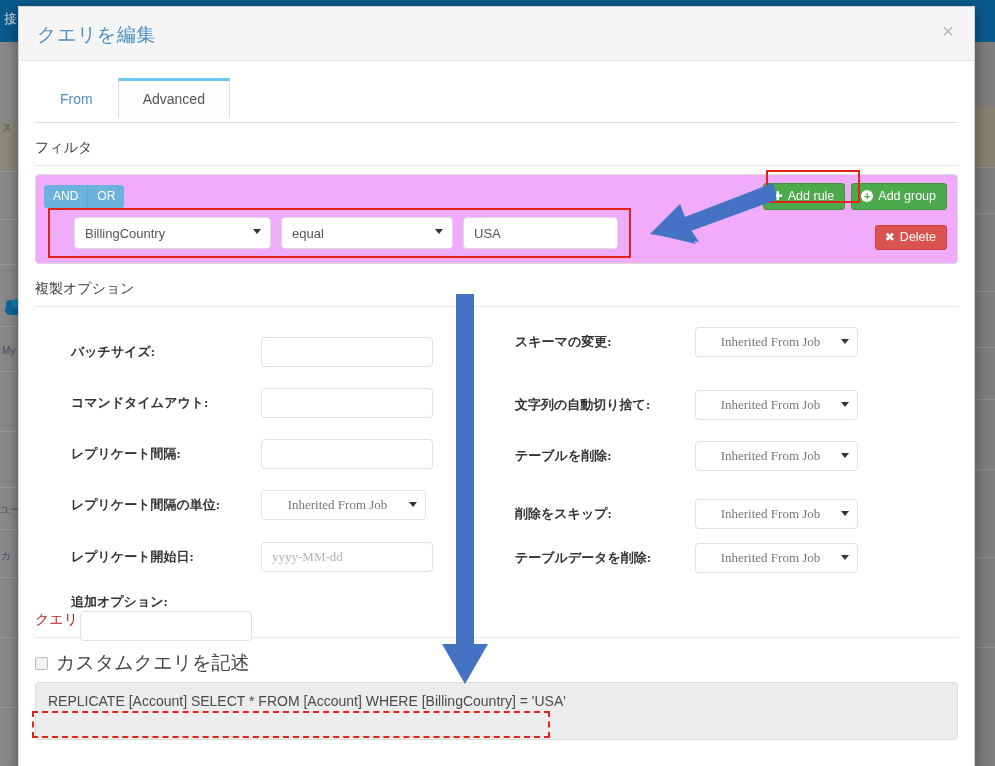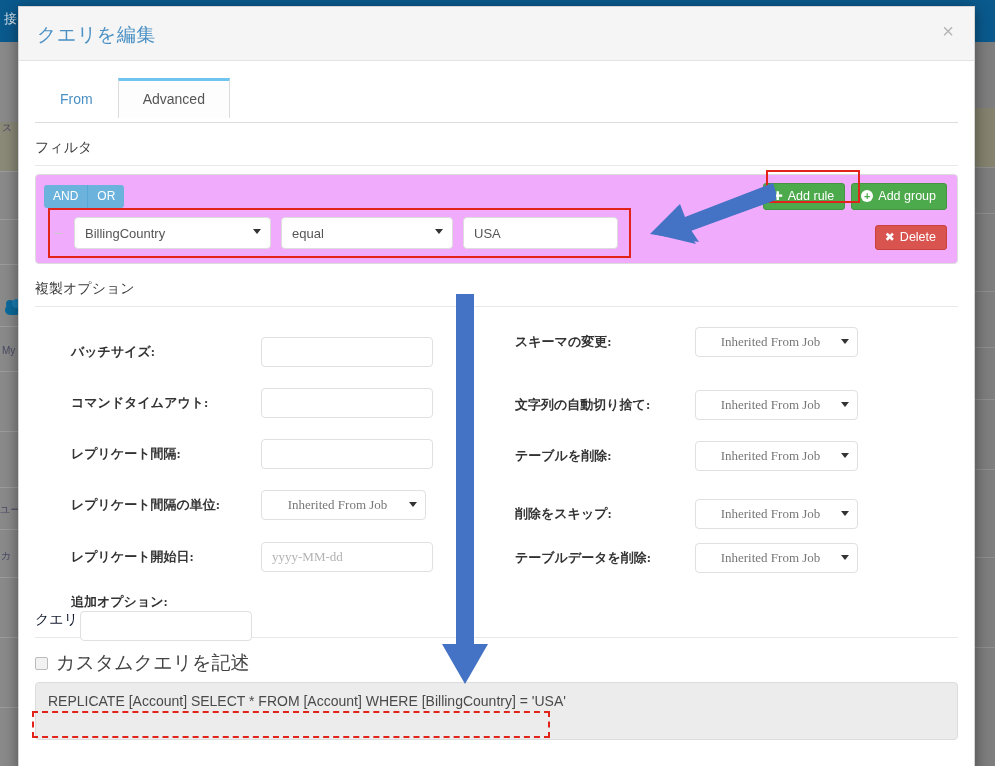--- a/index.html
+++ b/index.html
@@ -240,21 +240,21 @@
   .opt-select .caret {
     position: absolute; right: 8px; top: 11px;
     width: 0; height: 0;
     border-left: 4px solid transparent;
     border-right: 4px solid transparent;
     border-top: 5px solid #333;
   }
 
   
   #query-title {
-    font-size: 14px; color: #0f172a;
+    font-size: 14px; color: #b91c1c;
     margin: 0 16px 12px 16px;
     padding-bottom: 8px;
     border-bottom: 1px solid #e8e8e8;
     font-weight: 400;
   }
   #custom-query-row {
     margin: 10px 16px 6px 16px;
     display: flex; align-items: center; gap: 8px;
   }
   #custom-query-check {

